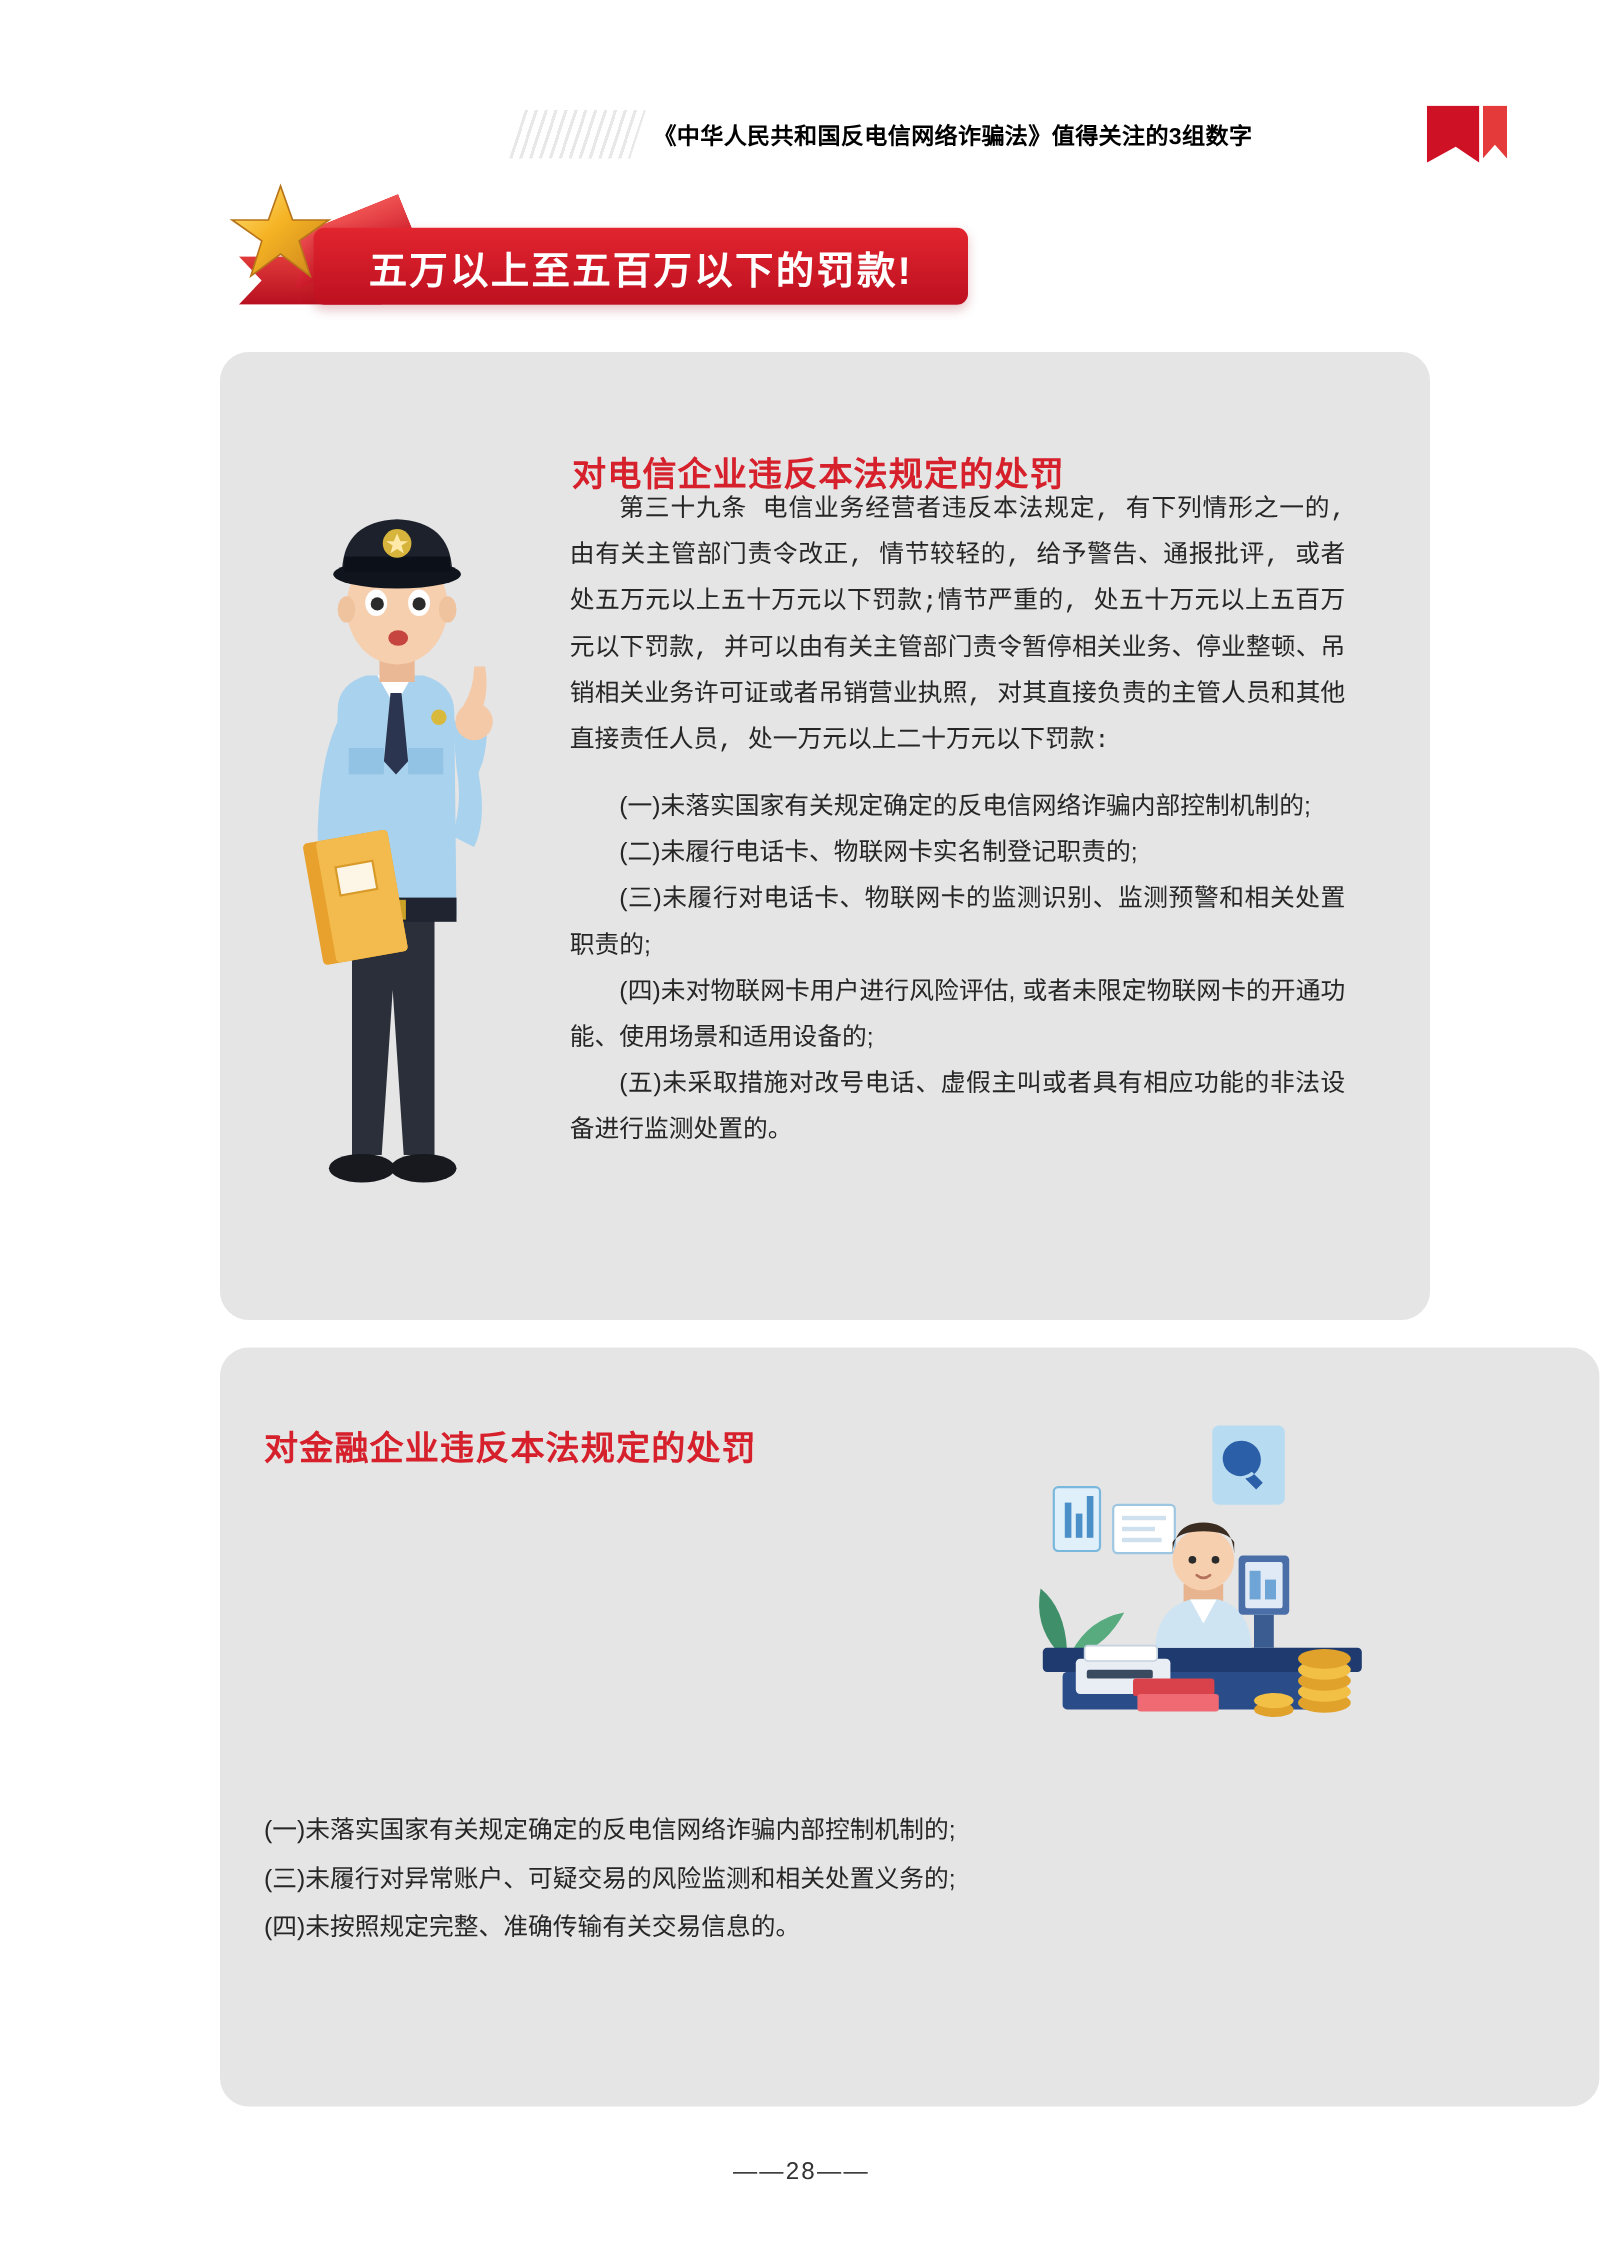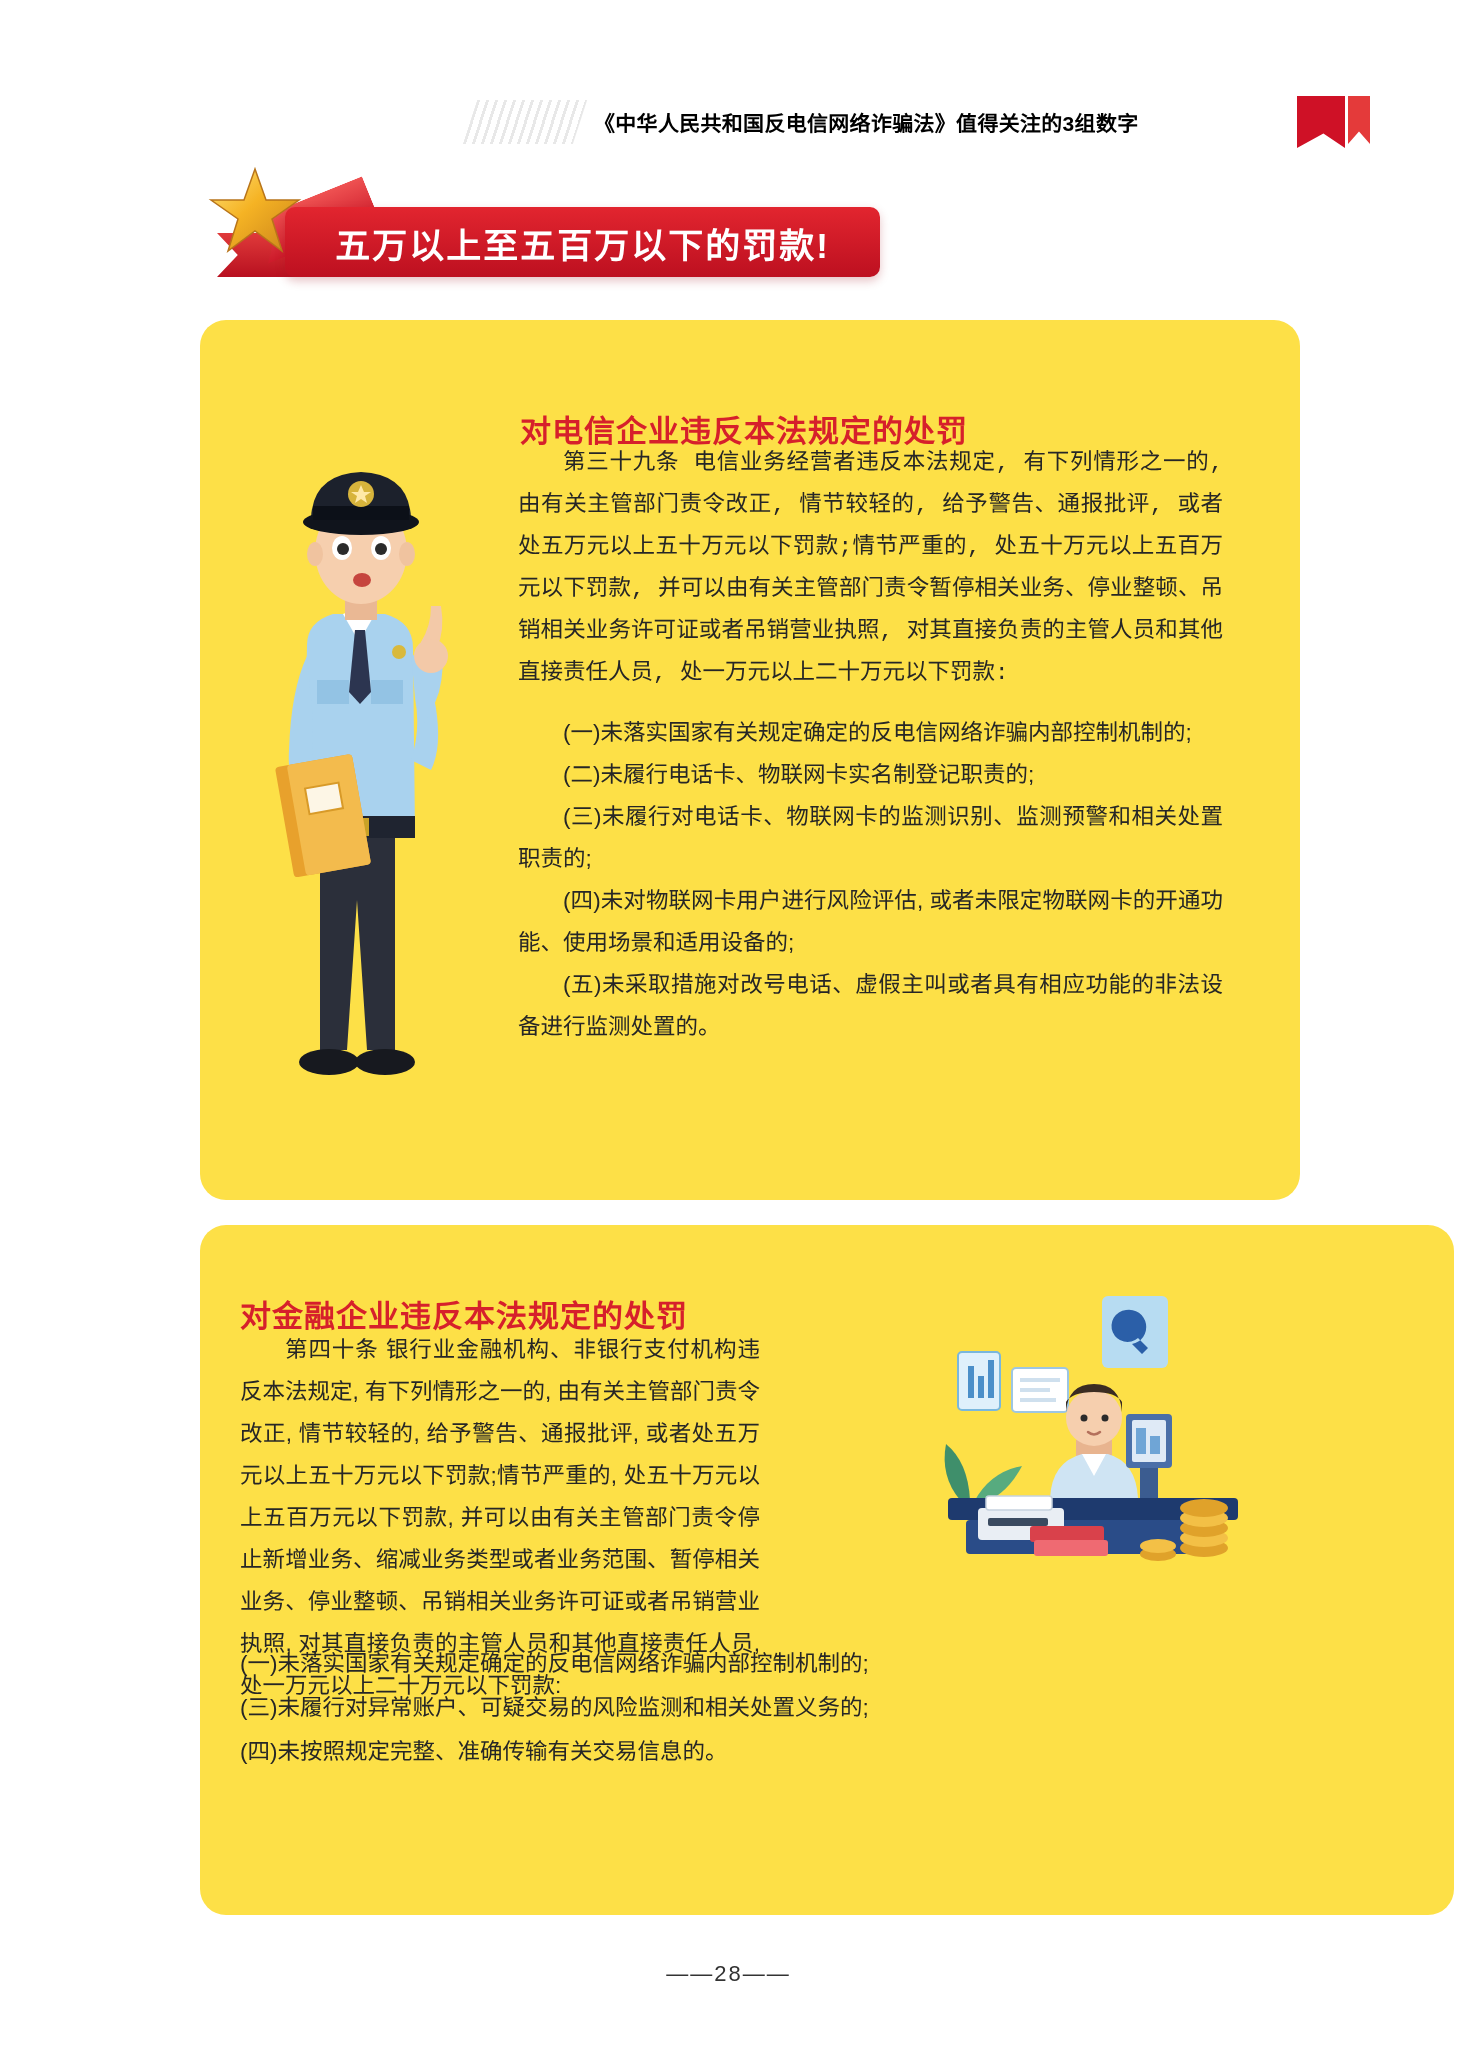--- a/index.html
+++ b/index.html
@@ -112,21 +112,21 @@
     position: absolute;
     left: 0px;
     top: 0px;
     width: 120px;
     height: 120px;
   }
 
   
   .card {
     position: absolute;
-    background: #fde047;
+    background: #e5e5e5;
     border-radius: 26px;
     box-sizing: border-box;
   }
   #card-telecom {
     top: 320px;
     left: 200px;
     width: 1100px;
     height: 880px;
   }
   #card-finance {
@@ -315,21 +315,20 @@
   <ellipse cx="136" cy="92" rx="58" ry="13" fill="#10141c"></ellipse>
   <rect x="88" y="76" width="96" height="14" fill="#0c1018"></rect>
 
   <circle cx="136" cy="64" r="13" fill="#d7b43c"></circle>
   <path d="M136 55 L139 62 L146 62 L140 66 L142 73 L136 69 L130 73 L132 66 L126 62 L133 62 Z" fill="#ffe9a8"></path>
 </svg>
 
 <div class="card" id="card-finance">
   <h2 class="card-title" id="finance-title">对金融企业违反本法规定的处罚</h2>
 
-  <div class="body-text indent2" id="finance-body">第四十条  银行业金融机构、非银行支付机构违反本法规定, 有下列情形之一的, 由有关主管部门责令改正, 情节较轻的, 给予警告、通报批评, 或者处五万元以上五十万元以下罚款;情节严重的, 处五十万元以上五百万元以下罚款, 并可以由有关主管部门责令停止新增业务、缩减业务类型或者业务范围、暂停相关业务、停业整顿、吊销相关业务许可证或者吊销营业执照, 对其直接负责的主管人员和其他直接责任人员, 处一万元以上二十万元以下罚款:</div>
 
   <div class="body-text" id="finance-items">
     <p>(一)未落实国家有关规定确定的反电信网络诈骗内部控制机制的;</p>
     <p>(三)未履行对异常账户、可疑交易的风险监测和相关处置义务的;</p>
     <p>(四)未按照规定完整、准确传输有关交易信息的。</p>
   </div>
 </div>
 
 <svg class="bank-illo" viewBox="0 0 330 290">
 

